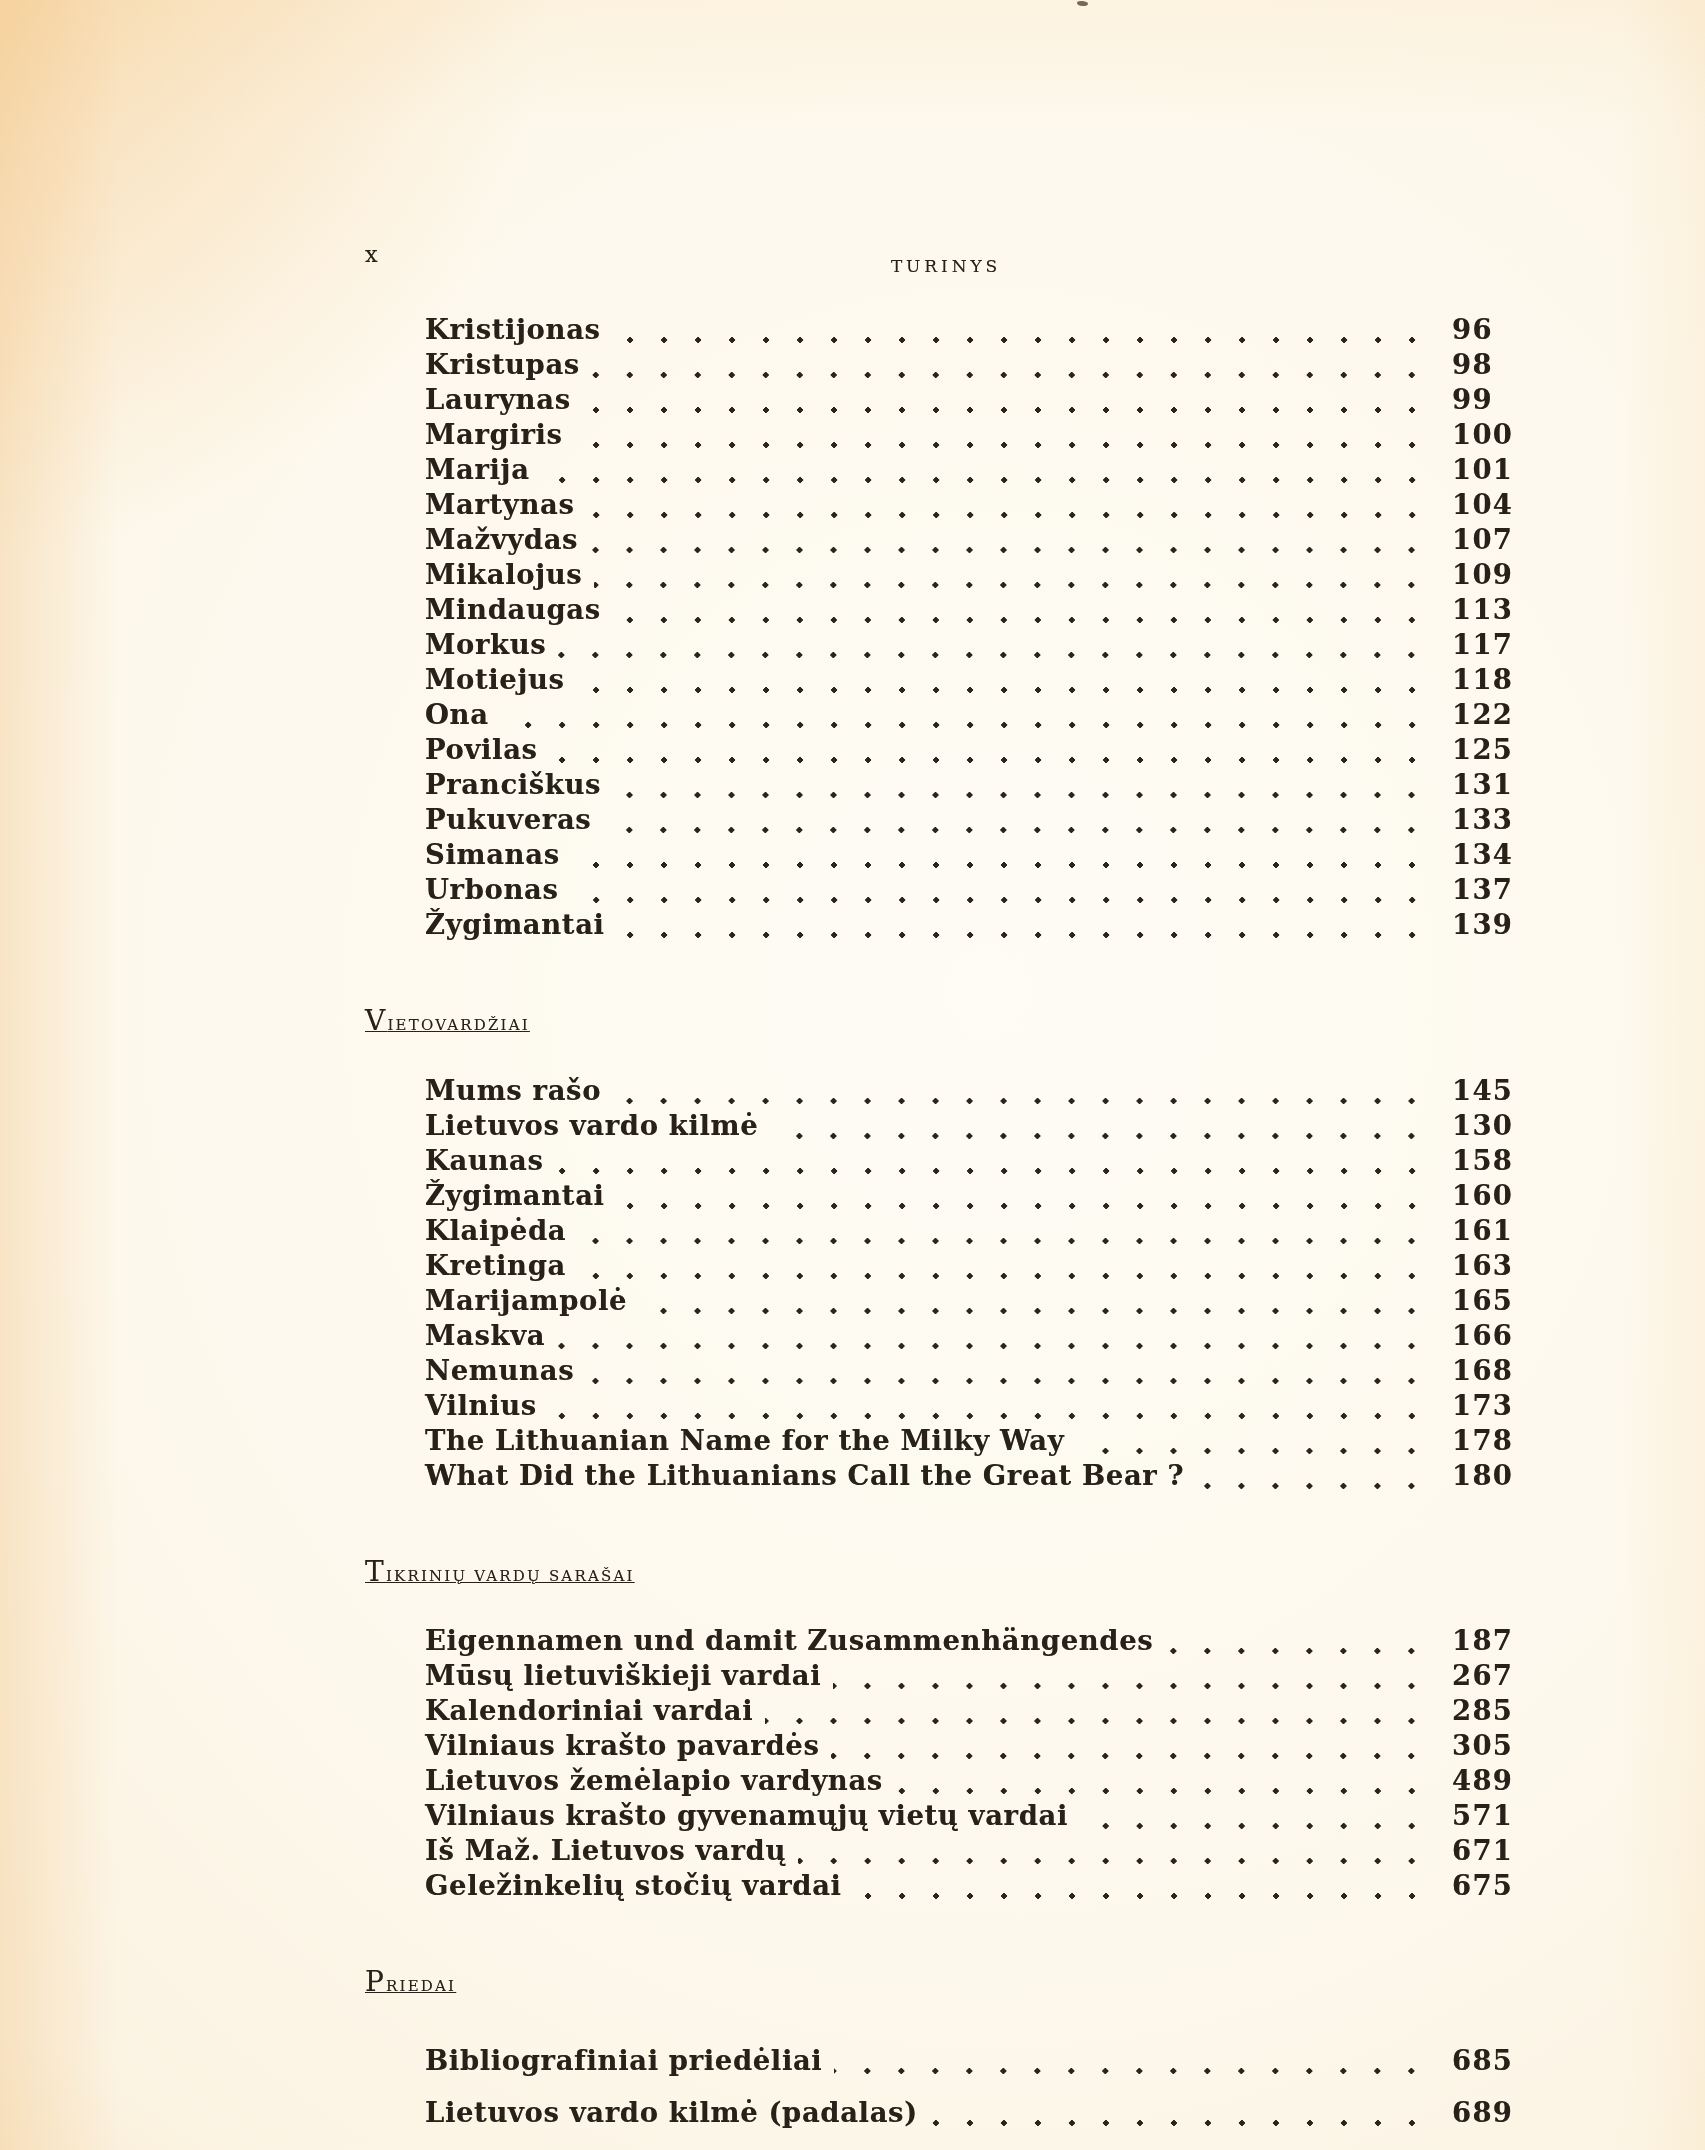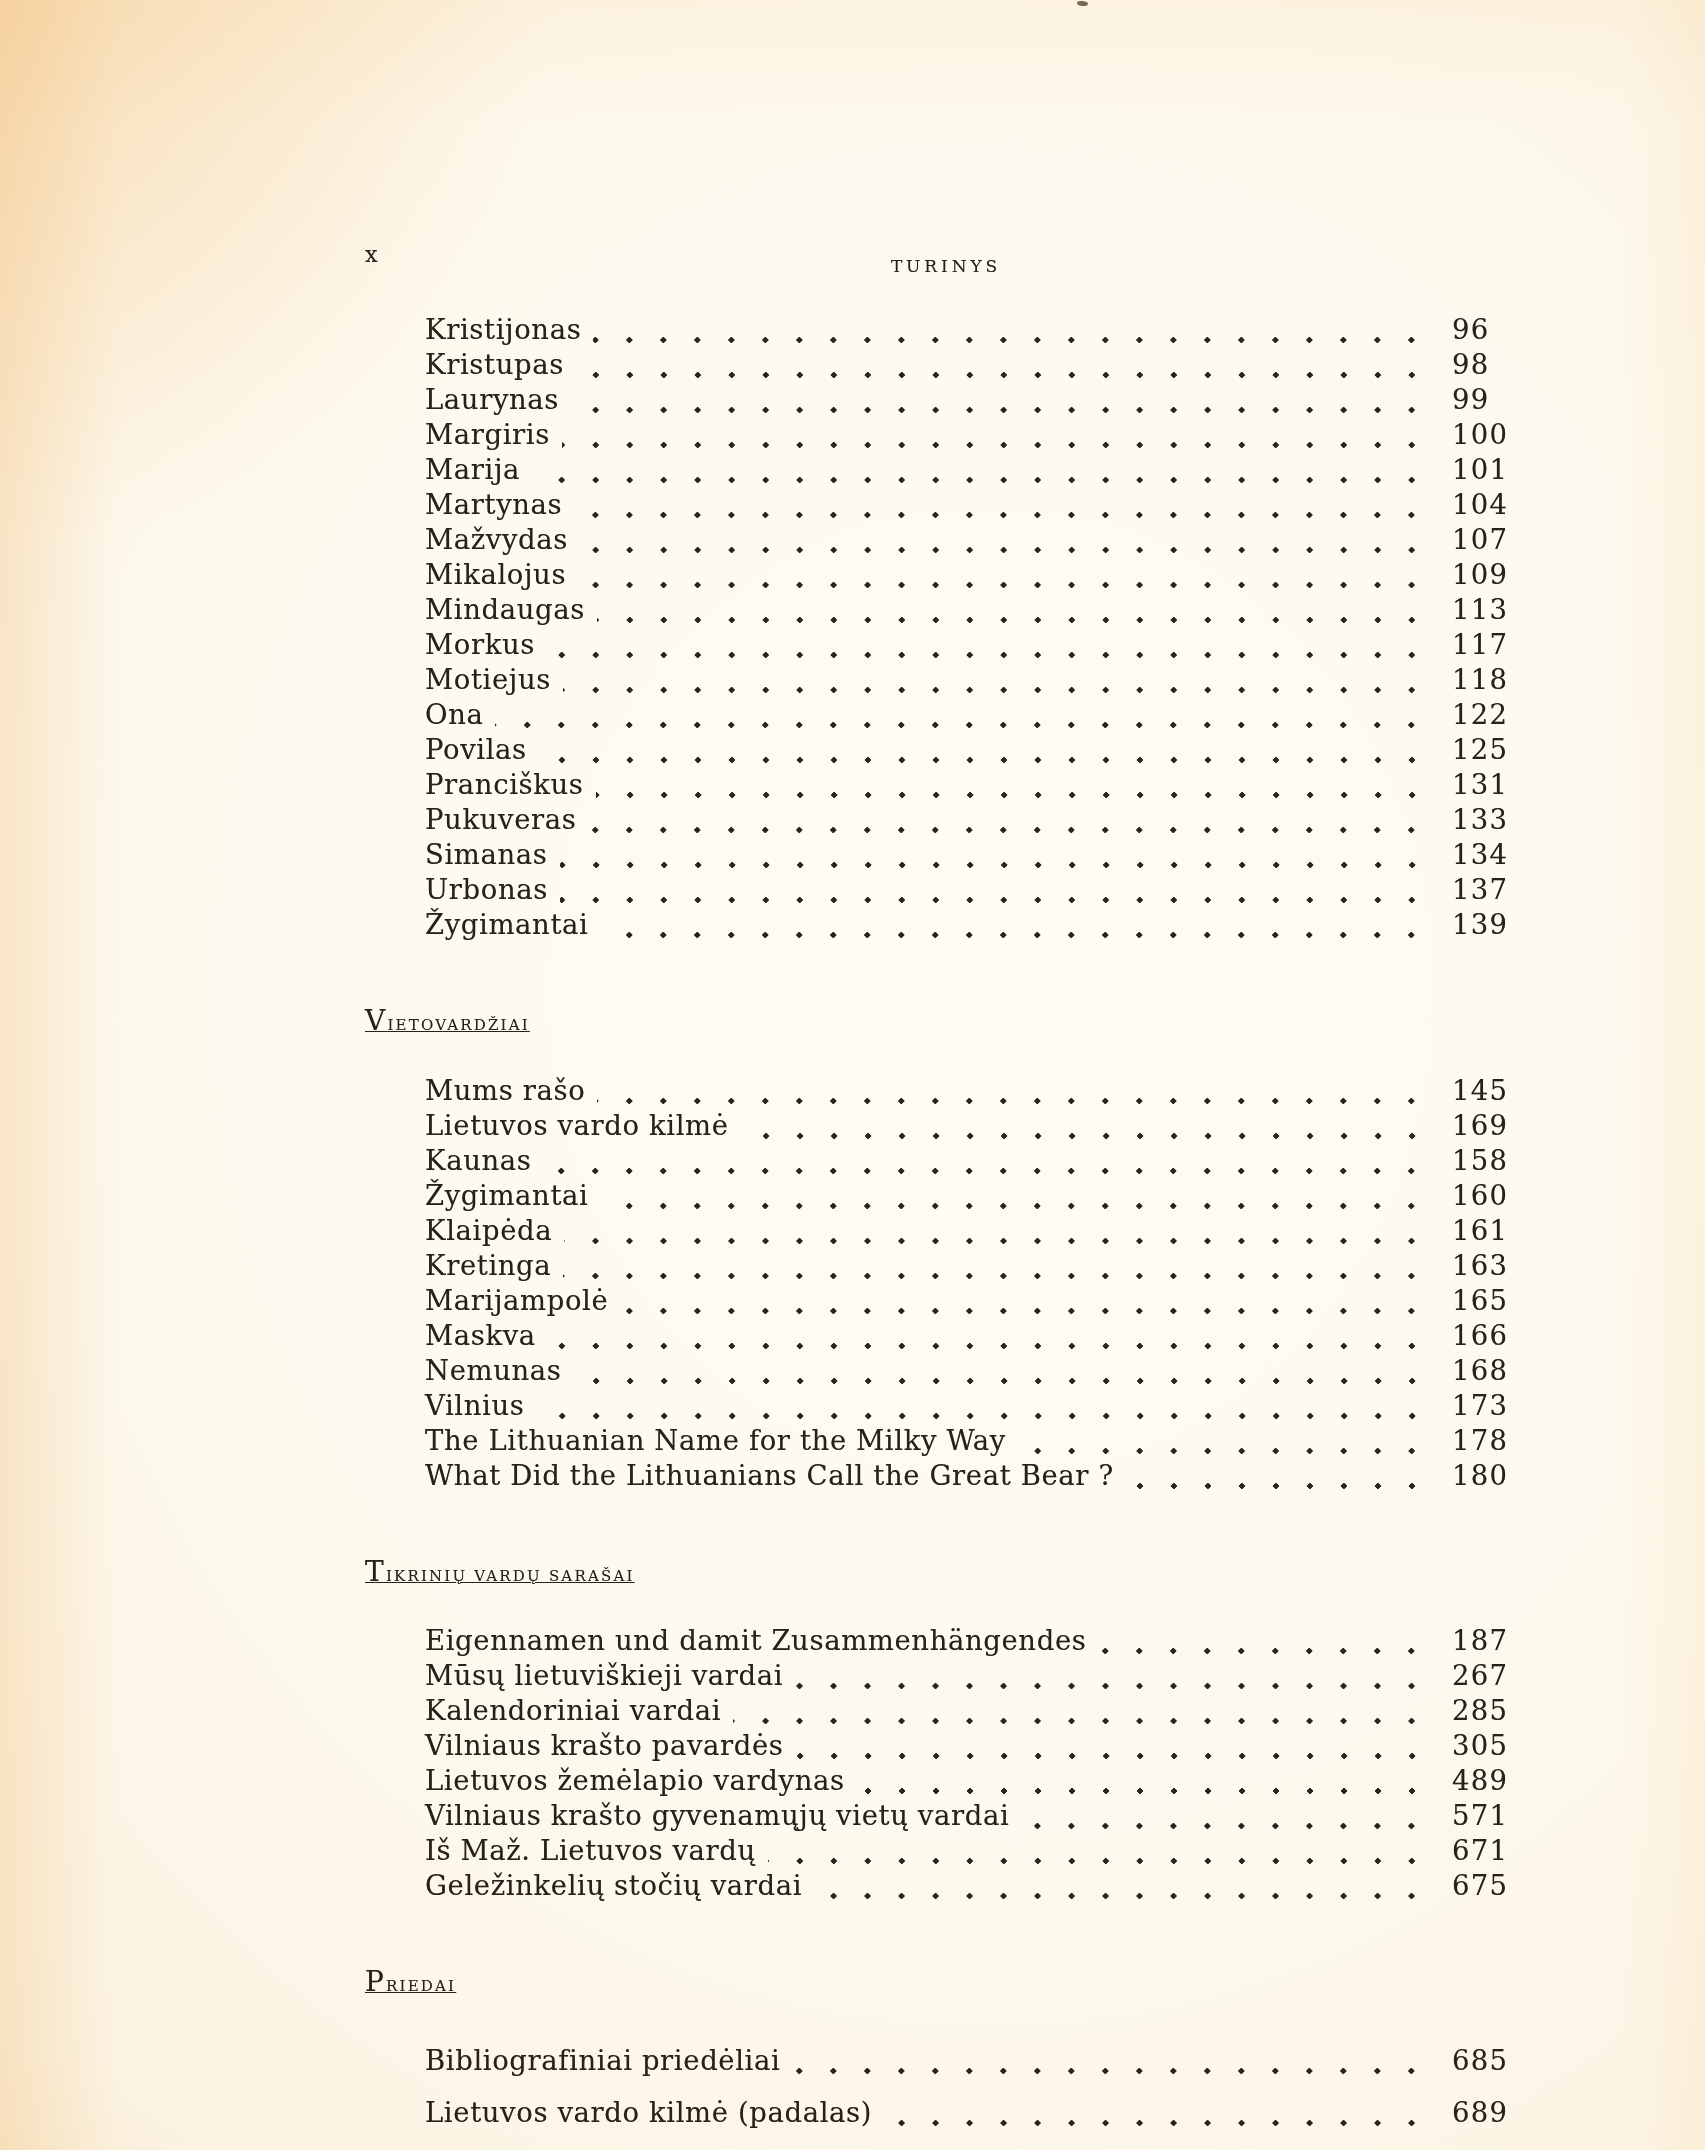--- a/index.html
+++ b/index.html
@@ -54,20 +54,21 @@
 
   .section-names .toc-entries { margin-top: 45px; }
 
   .toc-row {
     display: flex;
     align-items: baseline;
     margin-left: 60px;
     font-size: 27.5px;
     line-height: 35px;
     white-space: nowrap;
+    font-weight: bold;
   }
   .toc-label { letter-spacing: 0.6px; padding-right: 12px; }
   .leader {
     flex: 1 1 auto;
     align-self: stretch;
     margin-right: 19px;
     background-image: radial-gradient(circle 2.8px at center, #2a241c 92%, rgba(42,36,28,0) 100%);
     background-size: 34px 6px;
     background-repeat: repeat-x;
     background-position: right 4.3px bottom 3.9px;
@@ -198,21 +199,21 @@
           <div class="section-heading">Vietovardžiai</div>
           <div class="toc-entries">
             <div class="toc-row">
               <span class="toc-label">Mums rašo</span>
               <span class="leader"></span>
               <span class="page-num">145</span>
             </div>
             <div class="toc-row">
               <span class="toc-label">Lietuvos vardo kilmė</span>
               <span class="leader"></span>
-              <span class="page-num">169</span>
+              <span class="page-num">130</span>
             </div>
             <div class="toc-row">
               <span class="toc-label">Kaunas</span>
               <span class="leader"></span>
               <span class="page-num">158</span>
             </div>
             <div class="toc-row">
               <span class="toc-label">Žygimantai</span>
               <span class="leader"></span>
               <span class="page-num">160</span>

